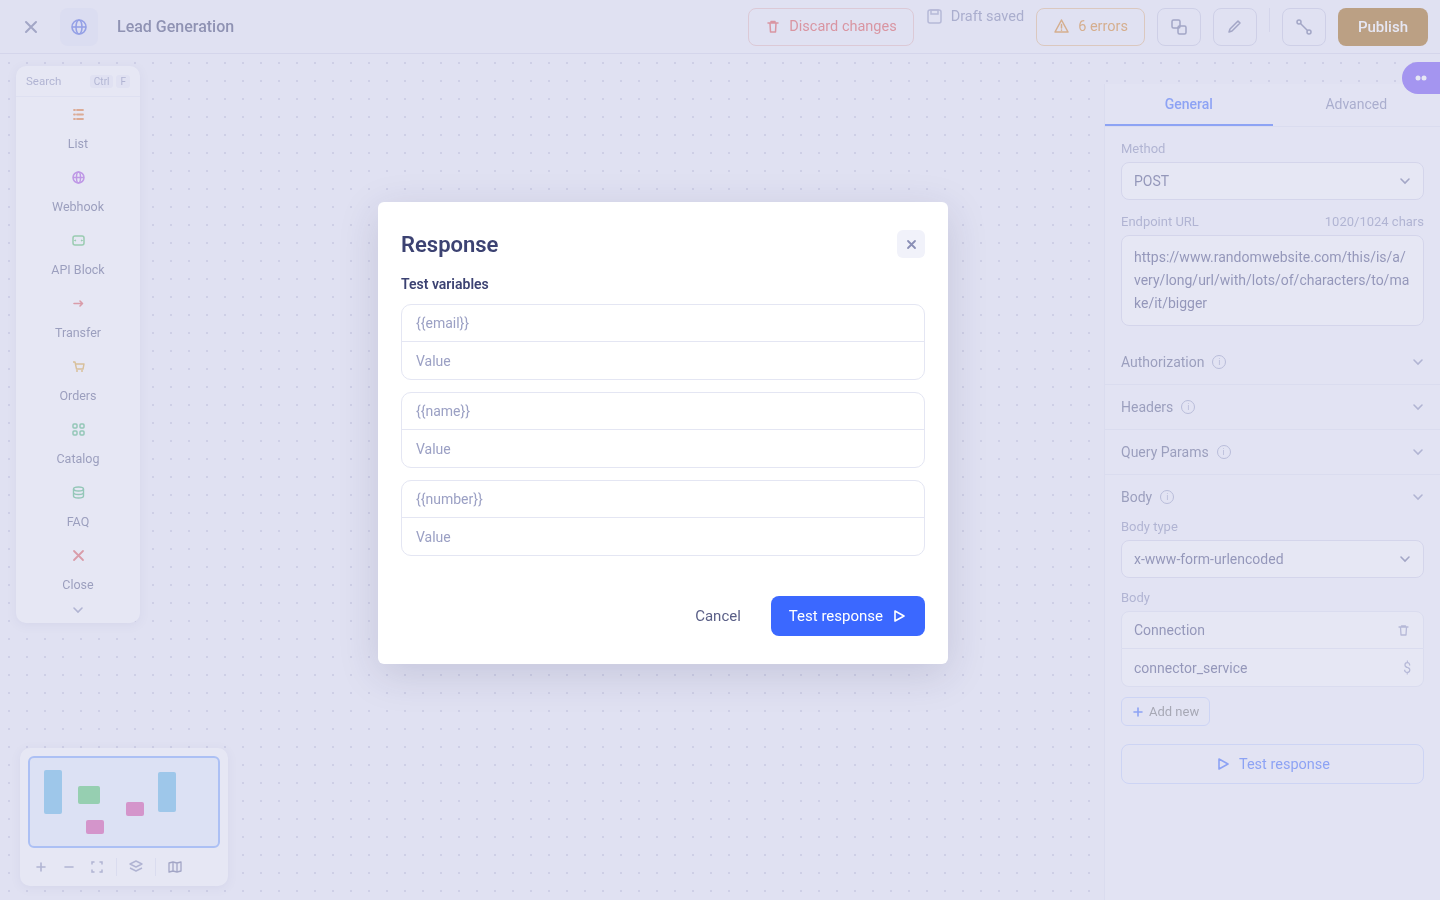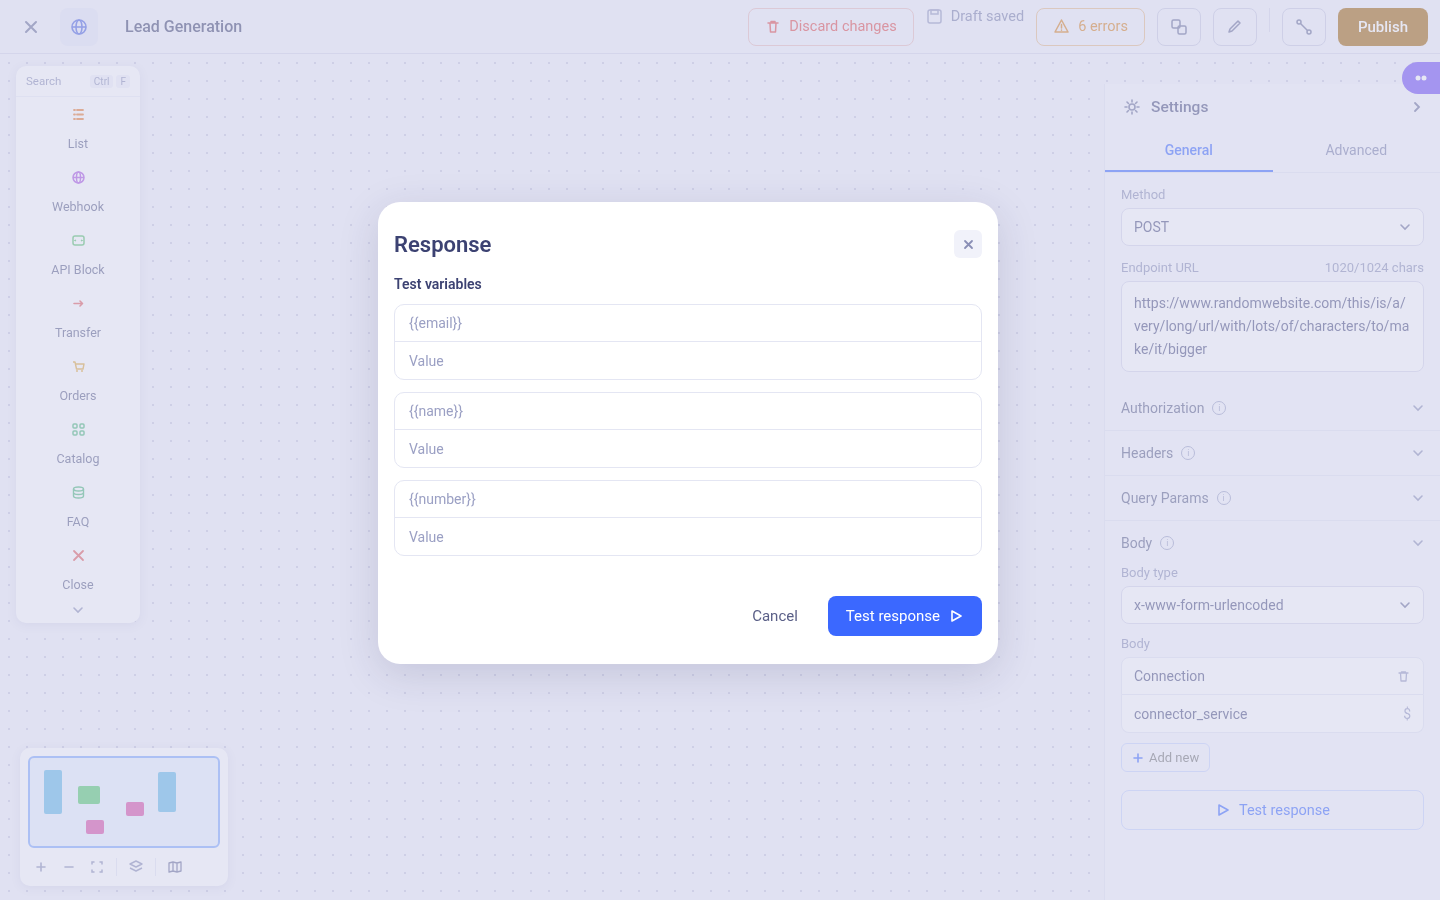--- a/index.html
+++ b/index.html
@@ -4,21 +4,21 @@
 <style>
 * { box-sizing: border-box; margin: 0; padding: 0; font-family: -apple-system, BlinkMacSystemFont, "Segoe UI", Roboto, sans-serif; }
 body { width: 1440px; height: 900px; background: #f1f1fa; position: relative; overflow: hidden; }
 .dotgrid { position: absolute; inset: 54px 0 0 0; background-image: radial-gradient(#c9c9e0 1px, transparent 1px); background-size: 18px 18px; z-index: 0; }
 
 
 .topbar { position: absolute; top: 0; left: 0; right: 0; height: 54px; display: flex; align-items: center; padding: 0 12px; border-bottom: 1px solid #d8d8ec; z-index: 5; }
 .topbar .left { display: flex; align-items: center; gap: 10px; }
 .icon-btn { width: 38px; height: 38px; border-radius: 8px; display: flex; align-items: center; justify-content: center; cursor: pointer; }
 .icon-btn.light { background: #e6e8f8; }
-.title { font-size: 16px; color: #3f4470; font-weight: 500; margin-left: 17px; }
+.title { font-size: 16px; color: #3f4470; font-weight: 500; margin-left: 9px; }
 .topbar .right { margin-left: auto; display: flex; align-items: flex-start; gap: 12px; }
 .btn-outline { height: 38px; padding: 0 16px; border-radius: 8px; border: 1.5px solid #d8d8ec; display: flex; align-items: center; gap: 8px; font-size: 14.5px; cursor: pointer; background: #f1f1fa; }
 .btn-outline.danger { color: #e24a4a; border-color: #e9bdbd; }
 .btn-outline.warn { color: #d9821f; border-color: #e6bb8b; }
 .draft { display: flex; align-items: center; gap: 8px; color: #7b80ab; font-size: 14.5px; }
 .btn-icon-outline { width: 44px; height: 38px; border-radius: 8px; border: 1.5px solid #c9cbe2; display: flex; align-items: center; justify-content: center; cursor: pointer; }
 .btn-primary { height: 38px; padding: 0 20px; border-radius: 8px; background: #a16207; color: #fff; font-size: 15px; font-weight: 500; display: flex; align-items: center; cursor: pointer; border: none; }
 .vsep { width: 1px; height: 24px; background: #d8d8ec; }
 
 
@@ -55,21 +55,21 @@
 
 .minimap-wrap { position: absolute; bottom: 14px; left: 20px; width: 208px; background: #fff; border-radius: 10px; box-shadow: 0 2px 10px rgba(60,60,120,0.12); padding: 8px; z-index: 4; }
 .minimap { height: 92px; border: 2px solid #7fa8ff; border-radius: 6px; background: #e8f1ff; position: relative; }
 .mm-block { position: absolute; border-radius: 2px; }
 .mm-tools { display: flex; align-items: center; gap: 10px; padding: 10px 4px 2px; color: #8a8fb6; }
 .mm-tools .sp { width: 1px; height: 18px; background: #e4e6f3; }
 .mm-tools .tb { cursor: pointer; width:18px; display:flex; justify-content:center;}
 
 
 .overlay { position: absolute; inset: 0; background: rgba(210,212,235,0.55); z-index: 10; }
-.modal { position: absolute; top: 202px; left: 378px; width: 620px; background: #fff; border-radius: 22px; z-index: 11; padding: 28px 16px; box-shadow: 0 10px 40px rgba(40,40,90,0.15);}
+.modal { position: absolute; top: 202px; left: 378px; width: 570px; background: #fff; border-radius: 6px; z-index: 11; padding: 28px 23px; box-shadow: 0 10px 40px rgba(40,40,90,0.15);}
 .modal .mhdr { display: flex; align-items: center; justify-content: space-between; margin-bottom: 18px; }
 .modal h2 { font-size: 22px; color: #3c4272; font-weight: 600; }
 .close-x { width: 28px; height: 28px; border-radius: 6px; background: #f1f2fa; display: flex; align-items: center; justify-content: center; cursor: pointer; color: #8a8fb6; }
 .subh { font-size: 14px; color: #3c4272; font-weight: 600; margin-bottom: 12px; }
 .vargrp { border: 1px solid #e4e6f3; border-radius: 10px; margin-bottom: 12px; overflow: hidden; }
 .vargrp .row { height: 37px; display: flex; align-items: center; padding: 0 14px; font-size: 14px; color: #9ba0c4; }
 .vargrp .row:first-child { border-bottom: 1px solid #e4e6f3; }
 .modal .actions { display: flex; justify-content: flex-end; gap: 18px; align-items: center; margin-top: 40px; }
 .btn-text { color: #5a5f87; font-size: 15px; cursor: pointer; padding: 8px 12px; }
 .btn-pr { height: 40px; padding: 0 18px; border-radius: 8px; background: #3b68ff; color: #fff; font-size: 15px; display: flex; align-items: center; gap: 8px; cursor: pointer; border: none; }
@@ -232,32 +232,20 @@
 </div>
 
 <div class="float-badge">
   <svg width="18" height="18" viewBox="0 0 18 18">
       <circle cx="6" cy="9" r="2.5" fill="#fff"></circle>
       <circle cx="12" cy="9" r="2.5" fill="#fff"></circle>
     </svg>
 </div>
 
 <div class="settings">
-  <div class="hdr">
-    <svg width="18" height="18" viewBox="0 0 18 18">
-        <circle cx="9" cy="9" r="3" fill="none" stroke="#6a6f9a" stroke-width="1.6"></circle>
-        <path d="M9 2 V4 M9 14 V16 M2 9 H4 M14 9 H16 M4 4 L5.5 5.5 M12.5 12.5 L14 14 M14 4 L12.5 5.5 M5.5 12.5 L4 14" stroke="#6a6f9a" stroke-width="1.6" stroke-linecap="round"></path>
-      </svg>
-    <span>Settings</span>
-    <span class="arrow">
-      <svg width="10" height="16" viewBox="0 0 10 16">
-          <path d="M3 4 L7 8 L3 12" fill="none" stroke="#6a6f9a" stroke-width="1.8" stroke-linecap="round"></path>
-        </svg>
-    </span>
-  </div>
   <div class="tabs">
     <div class="tab active">General</div>
     <div class="tab">Advanced</div>
   </div>
   <div class="section">
     <div class="label">Method</div>
     <div class="select">
       <span>POST</span>
       <svg width="12" height="8" viewBox="0 0 12 8">
           <path d="M2 2 L6 6 L10 2" fill="none" stroke="#6a6f9a" stroke-width="1.6" stroke-linecap="round"></path>

